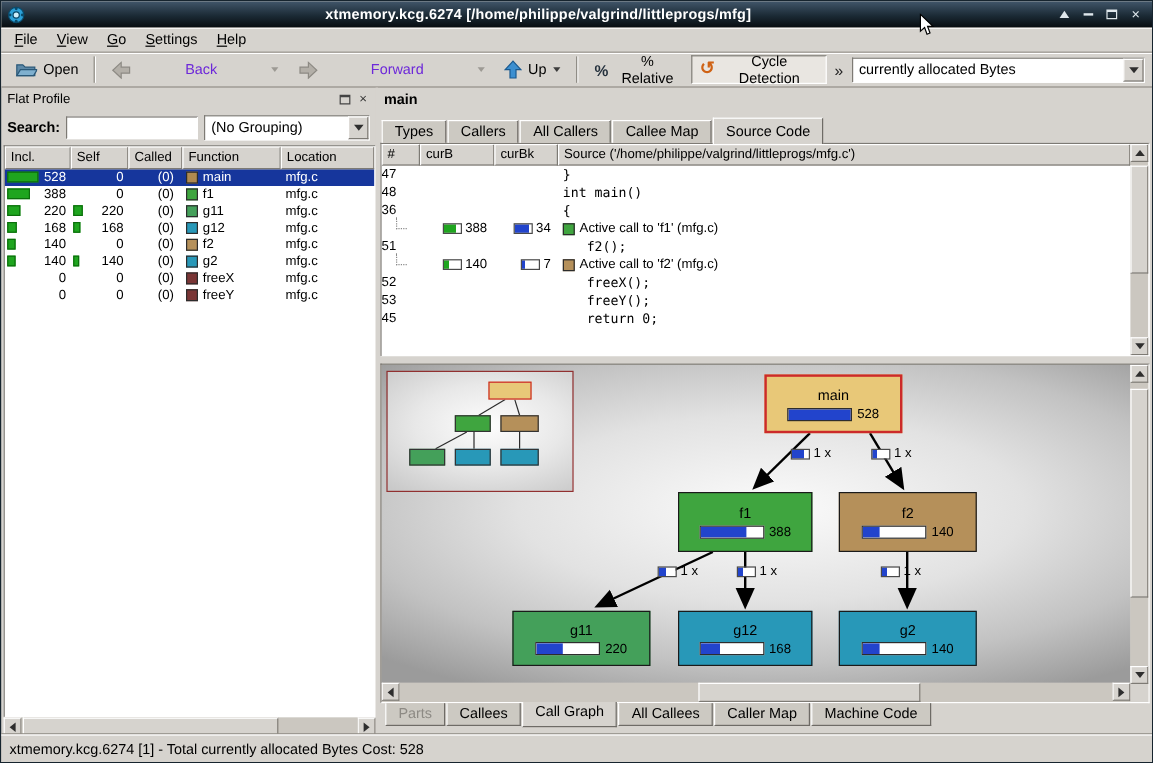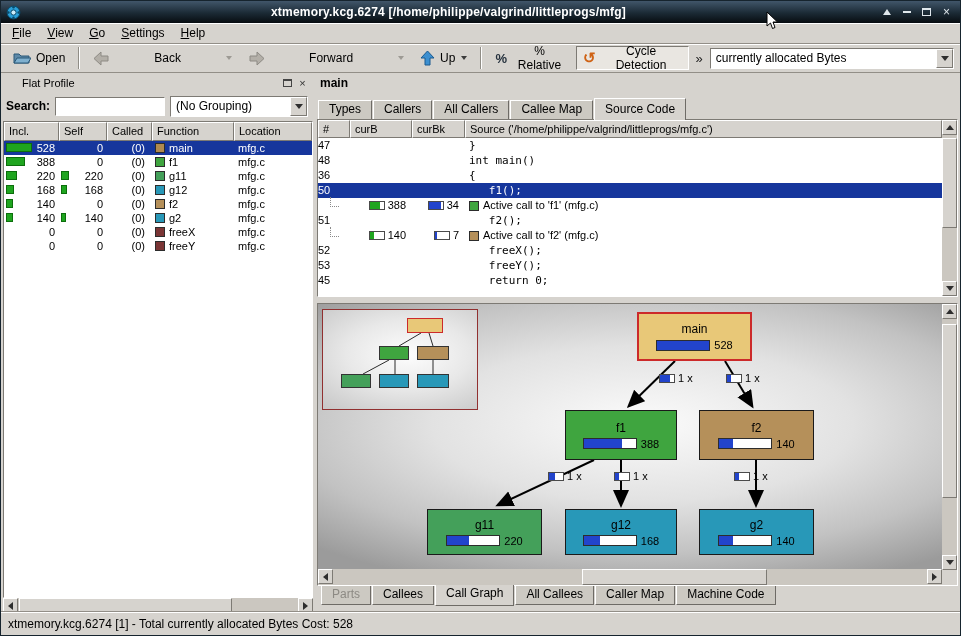--- a/index.html
+++ b/index.html
@@ -21,37 +21,37 @@
   .menubar{position:absolute;left:0;top:22px;right:0;height:21px;background:#d6d3ce;
     display:flex;align-items:center;padding-left:3px;font-size:12px;
     border-bottom:1px solid #928e87;box-shadow:0 1px 0 #fff inset;}
   .menu-item{padding:2px 8px;}
 
   
   .toolbar{position:absolute;left:0;top:43px;right:0;height:29px;background:#d6d3ce;
     display:flex;align-items:center;gap:2px;padding:0 5px;
     border-bottom:1px solid #928e87;box-shadow:0 1px 0 #fff inset;font-size:12px;}
   .tbut{display:flex;align-items:center;gap:5px;height:24px;padding:0 6px;background:transparent;border:1px solid transparent;font-size:12px;color:#000;}
-  .tbut.disabled{color:#000000;gap:44px;}
+  .tbut.disabled{color:#6d28d9;gap:44px;}
   .tbut.pressed{background:#e9e6e1;border-color:#7d7a74 #ffffff #ffffff #7d7a74;}
   .drop{width:0;height:0;border-left:3px solid transparent;border-right:3px solid transparent;border-top:4px solid #3c3c3c;margin-left:1px;}
   .tbut.disabled .drop{border-top-color:#9d9a94;}
   .tsep{width:0;height:22px;border-left:1px solid #908d86;border-right:1px solid #fff;margin:0 4px;}
   .pct-icon{font-weight:bold;font-size:13px;color:#25313d;}
   .cycle-icon{font-weight:bold;font-size:15px;color:#cf6214;line-height:14px;}
   .overflow{margin-left:auto;font-size:13px;padding:0 5px;color:#222;}
   .combo{display:flex;align-items:center;height:21px;background:#fff;border:1px solid;border-color:#7d7a74 #ffffff #ffffff #7d7a74;}
   .combo-txt{flex:1;padding:0 5px;white-space:nowrap;overflow:hidden;font-size:12px;}
   .combo-btn{width:17px;height:100%;background:#d6d3ce;border:1px solid;border-color:#fff #7d7a74 #7d7a74 #fff;display:flex;align-items:center;justify-content:center;flex:none;}
   .tri-dn{width:0;height:0;border-left:4px solid transparent;border-right:4px solid transparent;border-top:5px solid #2e2e2e;}
   .event-combo{width:252px;margin-right:1px;}
 
   
   .dock{position:absolute;left:2px;top:72px;width:310px;height:541px;}
-  .dock-head{height:20px;display:flex;align-items:center;padding:0 3px;margin-left:16px;}
+  .dock-head{height:20px;display:flex;align-items:center;padding:0 3px;}
   .dock-title{flex:1;font-size:11px;}
   .dock-btn{width:15px;height:14px;display:flex;align-items:center;justify-content:center;font-size:11px;color:#333;}
   .float-ic{width:9px;height:8px;border:1px solid #444;border-top-width:2px;}
   .search-row{height:26px;display:flex;align-items:center;gap:5px;padding:2px 3px;}
   .search-lbl{font-size:12px;font-weight:bold;}
   .search-input{width:110px;height:19px;background:#fff;border:1px solid;border-color:#7d7a74 #ffffff #ffffff #7d7a74;outline:none;font-size:12px;padding:0 3px;}
   .group-combo{width:138px;}
   .ptable{position:absolute;left:0;top:48px;right:0;bottom:16px;background:#fff;border:1px solid;border-color:#7d7a74 #ffffff #ffffff #7d7a74;overflow:hidden;}
   .thead{display:flex;height:19px;}
   .th{background:#d6d3ce;border:1px solid;border-color:#fff #7d7a74 #7d7a74 #fff;padding:2px 4px;font-size:11px;white-space:nowrap;overflow:hidden;flex:none;}
@@ -352,28 +352,20 @@
             </span>
           </div>
           <div class="srow">
             <span class="sc n">36</span>
             <span class="sc curb"></span>
             <span class="sc curbk"></span>
             <span class="sc src">
               <span class="code">{</span>
             </span>
           </div>
-          <div class="srow sel">
-            <span class="sc n">50</span>
-            <span class="sc curb"></span>
-            <span class="sc curbk"></span>
-            <span class="sc src">
-              <span class="code">   f1();</span>
-            </span>
-          </div>
           <div class="srow">
             <span class="sc n"><i class="tree"></i></span>
             <span class="sc curb">
               <i class="mini" style="background:linear-gradient(to right,#1fa51f 73%,#fff 73%)"></i>
               <span>388</span>
             </span>
             <span class="sc curbk">
               <i class="mini" style="background:linear-gradient(to right,#2244cc 83%,#fff 83%)"></i>
               <span>34</span>
             </span>

